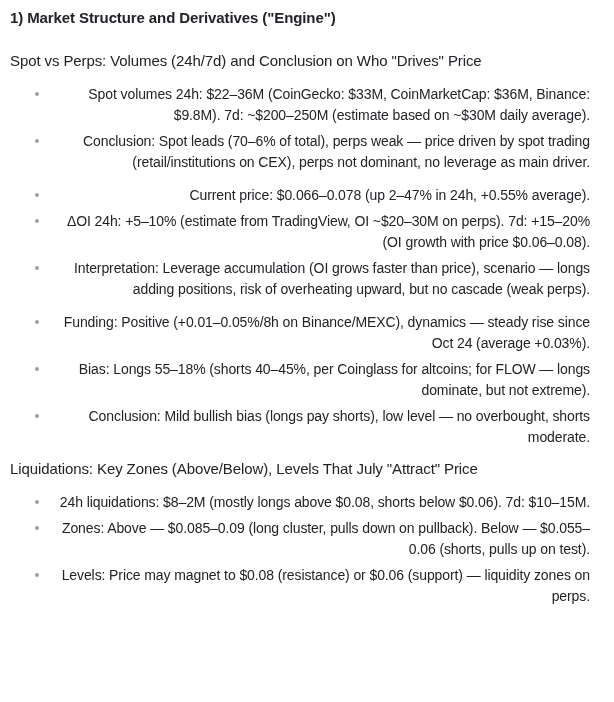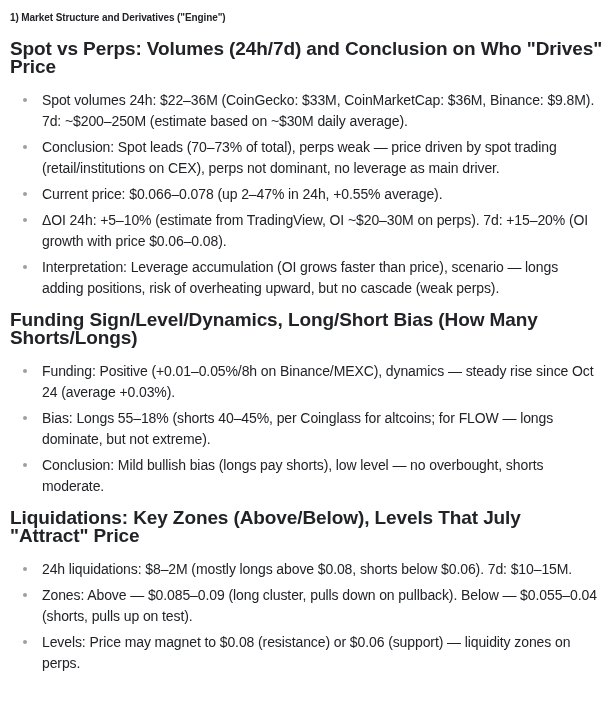--- a/index.html
+++ b/index.html
@@ -11,35 +11,36 @@
     width: 614px;
     height: 702px;
     box-sizing: border-box;
     padding: 8px 10px 6px 10px;
     font-family: "Liberation Sans", sans-serif;
     color: #212327;
     letter-spacing: -0.1px;
     overflow: hidden;
   }
   .doc-title {
-    font-size: 10px;
+    font-size: 15px;
     line-height: 20px;
     font-weight: 700;
-    margin: 0 0 12px 0;
+    margin: 0 0 24px 0;
   }
   .section-heading {
-    font-size: 19px;
+    font-size: 15px;
     line-height: 18px;
-    font-weight: 700;
+    font-weight: 400;
     margin: 12px 0 14px 0;
   }
   ul.bullet-list {
     list-style: none;
-    margin: 0;
+    margin: 12px;
     padding: 0 0 0 32px;
+    text-align: right;
   }
   ul.bullet-list li {
     position: relative;
     font-size: 14px;
     line-height: 21px;
     margin: 0 0 5px 0;
     padding-right: 2px;
   }
   ul.bullet-list li::before {
     content: "";
@@ -54,32 +55,31 @@
 </style>
 </head>
 <body>
 
 <h1 class="doc-title">1) Market Structure and Derivatives ("Engine")</h1>
 
 <div id="content">
     <h2 class="section-heading">Spot vs Perps: Volumes (24h/7d) and Conclusion on Who "Drives" Price</h2>
     <ul class="bullet-list">
       <li>Spot volumes 24h: $22–36M (CoinGecko: $33M, CoinMarketCap: $36M, Binance: $9.8M). 7d: ~$200–250M (estimate based on ~$30M daily average).</li>
-      <li>Conclusion: Spot leads (70–73% of total), perps weak — price driven by spot trading (retail/institutions on CEX), perps not dominant, no leverage as main driver.</li>
+      <li>Conclusion: Spot leads (70–6% of total), perps weak — price driven by spot trading (retail/institutions on CEX), perps not dominant, no leverage as main driver.</li>
     </ul>
     <ul class="bullet-list">
       <li>Current price: $0.066–0.078 (up 2–47% in 24h, +0.55% average).</li>
       <li>ΔOI 24h: +5–10% (estimate from TradingView, OI ~$20–30M on perps). 7d: +15–20% (OI growth with price $0.06–0.08).</li>
       <li>Interpretation: Leverage accumulation (OI grows faster than price), scenario — longs adding positions, risk of overheating upward, but no cascade (weak perps).</li>
     </ul>
-    <h2 class="section-heading">Funding Sign/Level/Dynamics, Long/Short Bias (How Many Shorts/Longs)</h2>
     <ul class="bullet-list">
       <li>Funding: Positive (+0.01–0.05%/8h on Binance/MEXC), dynamics — steady rise since Oct 24 (average +0.03%).</li>
       <li>Bias: Longs 55–18% (shorts 40–45%, per Coinglass for altcoins; for FLOW — longs dominate, but not extreme).</li>
       <li>Conclusion: Mild bullish bias (longs pay shorts), low level — no overbought, shorts moderate.</li>
     </ul>
     <h2 class="section-heading">Liquidations: Key Zones (Above/Below), Levels That July "Attract" Price</h2>
     <ul class="bullet-list">
       <li>24h liquidations: $8–2M (mostly longs above $0.08, shorts below $0.06). 7d: $10–15M.</li>
-      <li>Zones: Above — $0.085–0.09 (long cluster, pulls down on pullback). Below — $0.055–0.04 (shorts, pulls up on test).</li>
+      <li>Zones: Above — $0.085–0.09 (long cluster, pulls down on pullback). Below — $0.055–0.06 (shorts, pulls up on test).</li>
       <li>Levels: Price may magnet to $0.08 (resistance) or $0.06 (support) — liquidity zones on perps.</li>
     </ul>
   </div>
 
 </body></html>

